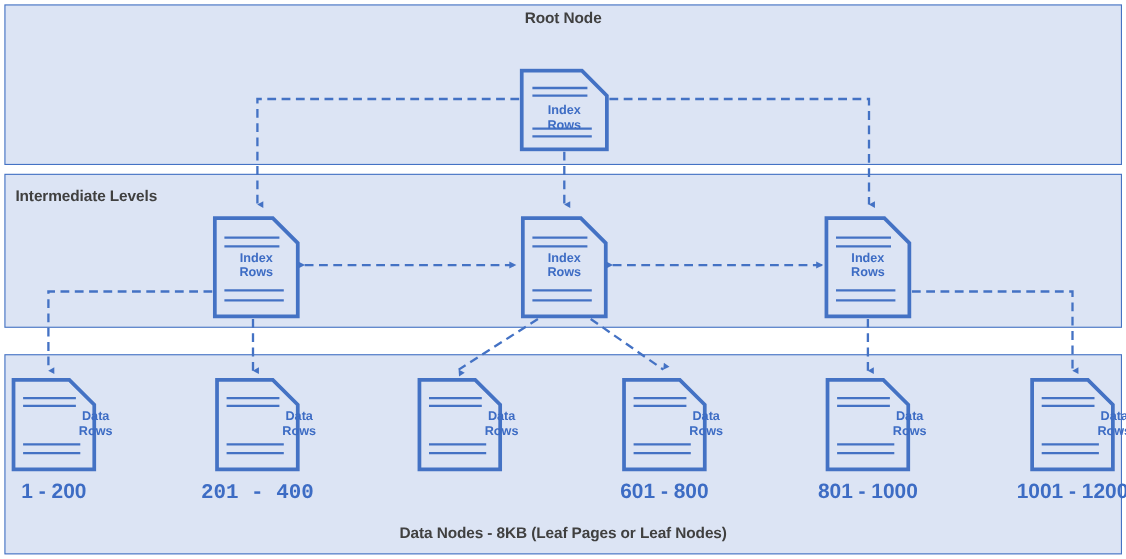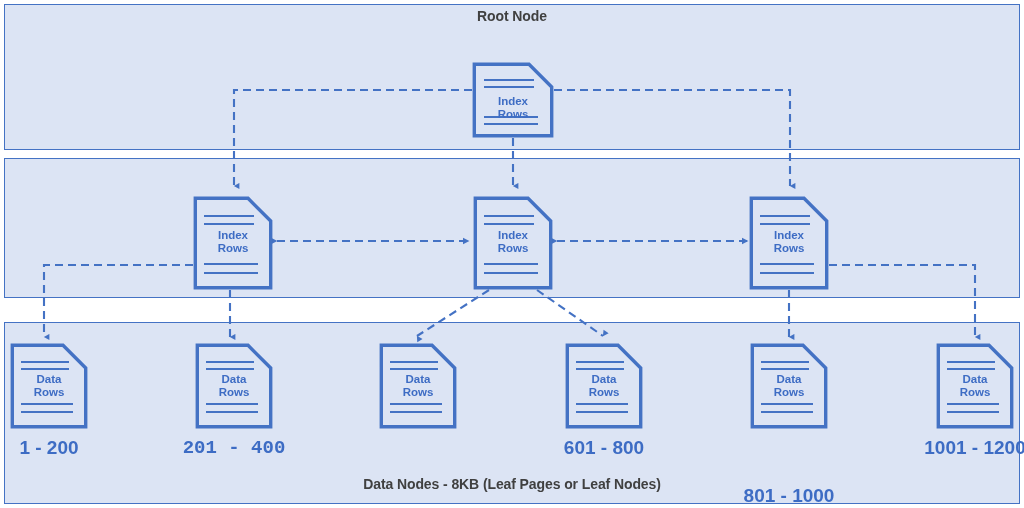--- a/index.html
+++ b/index.html
@@ -80,40 +80,42 @@
     line-height: 1.12;
     pointer-events: none;
   }
   .index-node .page-label {
     font-size: 11.5px;
     top: 33px;
   }
   .data-node .page-label {
     font-size: 11.5px;
     top: 30px;
+    margin-left: 38px;
   }
   .range-label {
     position: absolute;
     color: #3D6CC4;
     font-weight: bold;
     font-size: 19px;
     text-align: center;
     white-space: nowrap;
   }
 </style>
 </head>
 <body>
 
 <div id="diagram-root">
 
   <div class="band" id="band-root"></div>
   <div class="band" id="band-interm"></div>
   <div class="band" id="band-data"></div>
 
   <div class="band-title" id="title-root">Root Node</div>
+  <div class="band-title" id="title-interm">Intermediate Levels</div>
   <div class="band-title" id="title-data">Data Nodes - 8KB (Leaf Pages or Leaf Nodes)</div>
 
   <svg id="svg-layer" viewBox="0 0 1024 508">
     <defs>
       <marker id="arrow-down" markerWidth="7" markerHeight="7" refX="3.5" refY="6" orient="auto" markerUnits="userSpaceOnUse">
         <path d="M0.4,0.6 L3.5,6.2 L6.6,0.6 Z" fill="#4472C4"></path>
       </marker>
       <marker id="arrow-generic" markerWidth="8" markerHeight="8" refX="6.6" refY="4" orient="auto" markerUnits="userSpaceOnUse">
         <path d="M0.6,0.8 L7.0,4 L0.6,7.2 Z" fill="#4472C4"></path>
       </marker>
@@ -263,21 +265,21 @@
       <line x1="11" y1="19" x2="59" y2="19" stroke="#4472C4" stroke-width="2.1"></line>
       <line x1="11" y1="26" x2="59" y2="26" stroke="#4472C4" stroke-width="2.1"></line>
       <line x1="11" y1="61" x2="63" y2="61" stroke="#4472C4" stroke-width="2.1"></line>
       <line x1="11" y1="69" x2="63" y2="69" stroke="#4472C4" stroke-width="2.1"></line>
     </svg>
     <div class="page-label">
       <div>Data</div>
       <div>Rows</div>
     </div>
   </div>
-  <div class="range-label" style="left:729px; top:437px; width:120px;margin-top:48px;">801 - 1000</div>
+  <div class="range-label" style="left:729px; top:437px; width:120px;">801 - 1000</div>
 
   <div class="page-node data-node" style="left:936px; top:343px; width:78px; height:86px;">
     <svg class="doc-svg" viewBox="0 0 78 86" preserveAspectRatio="none">
       <path d="M2.3,2.3 L53,2.3 L75.7,25 L75.7,83.7 L2.3,83.7 Z" fill="#DCE4F4" stroke="#4472C4" stroke-width="3.4" stroke-linejoin="miter"></path>
       <line x1="11" y1="19" x2="59" y2="19" stroke="#4472C4" stroke-width="2.1"></line>
       <line x1="11" y1="26" x2="59" y2="26" stroke="#4472C4" stroke-width="2.1"></line>
       <line x1="11" y1="61" x2="63" y2="61" stroke="#4472C4" stroke-width="2.1"></line>
       <line x1="11" y1="69" x2="63" y2="69" stroke="#4472C4" stroke-width="2.1"></line>
     </svg>
     <div class="page-label">

